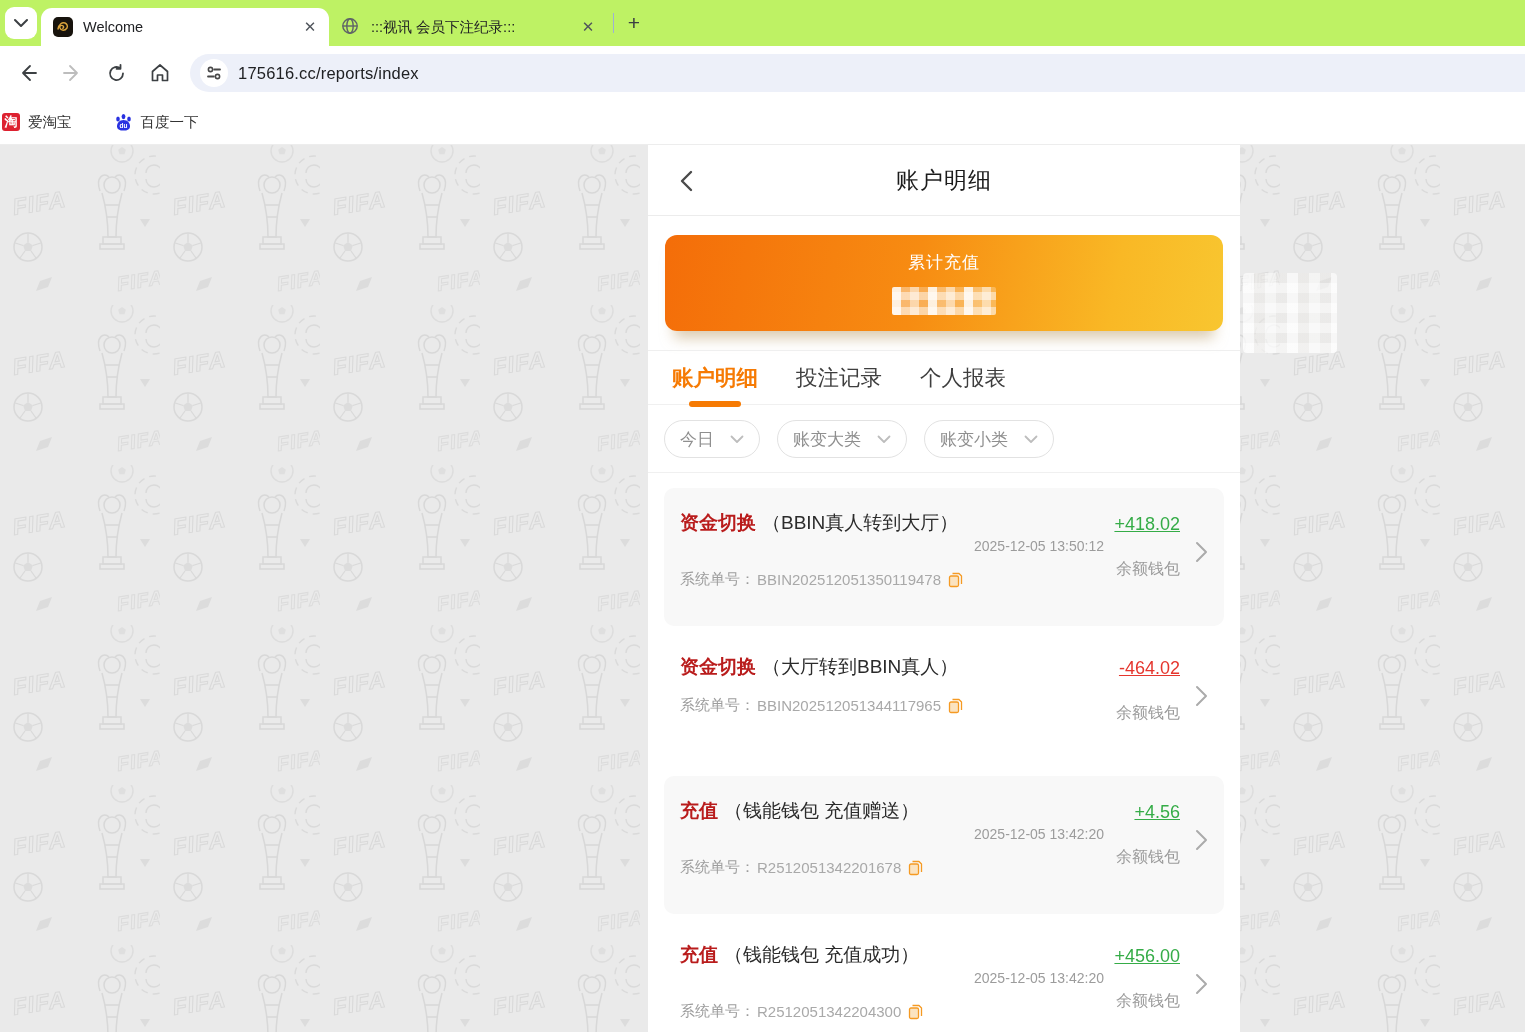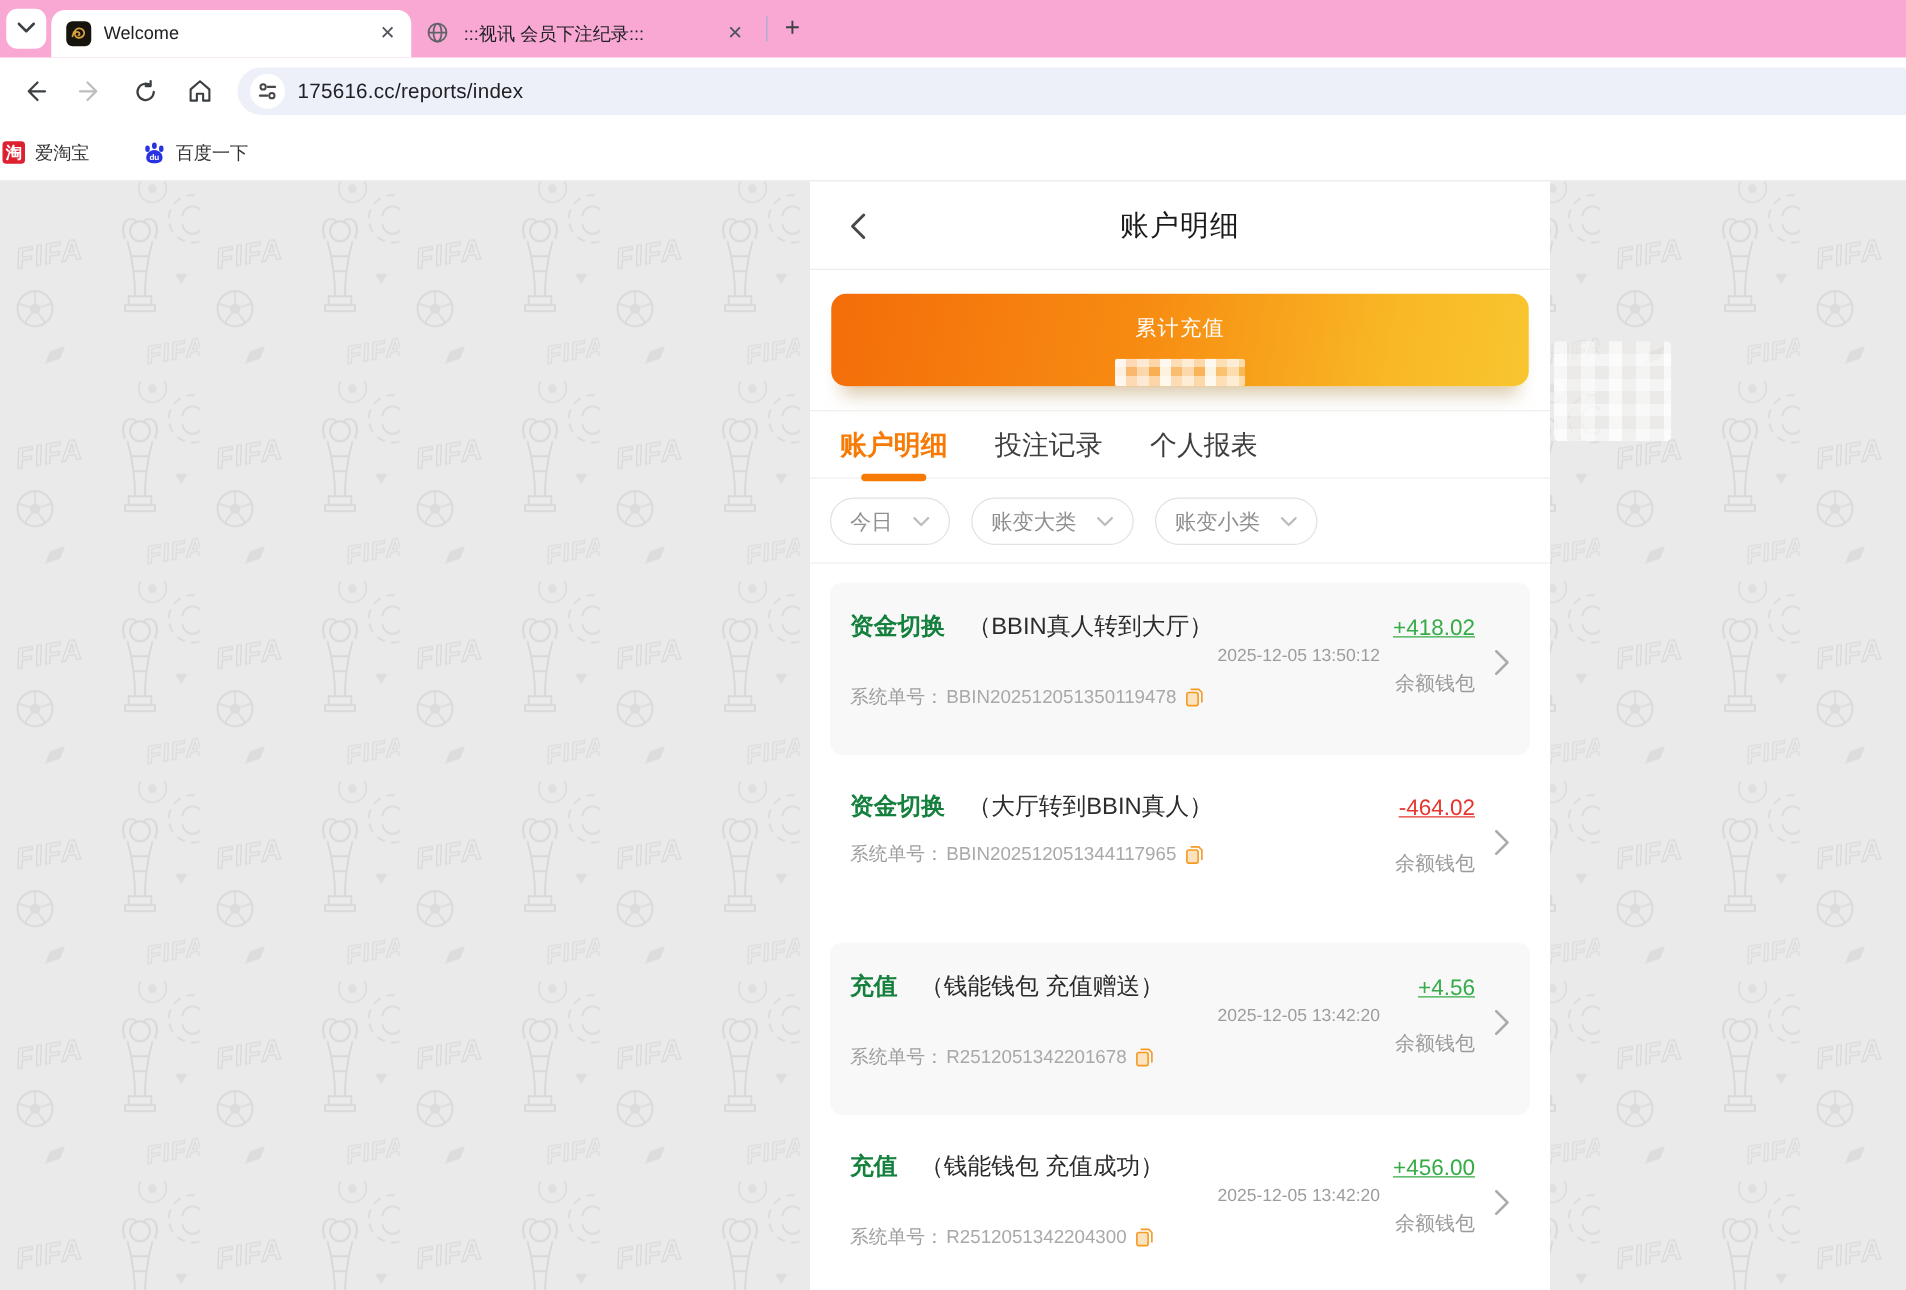--- a/index.html
+++ b/index.html
@@ -1,20 +1,20 @@
 <!DOCTYPE html>
 <html><head>
 <meta charset="utf-8">
 <style>
   * { margin:0; padding:0; box-sizing:border-box; }
   html,body { width:1525px; height:1032px; overflow:hidden; background:#fff;
     font-family:"Liberation Sans","DejaVu Sans",sans-serif; }
 
   
-  .tabstrip { height:46px; background:#f9a8d4; display:flex; align-items:flex-end; position:relative; }
+  .tabstrip { height:46px; background:#bef264; display:flex; align-items:flex-end; position:relative; }
   .tabsearch { width:32px; height:32px; background:#fff; border-radius:9px; margin:7px 4px 7px 5px;
     display:flex; align-items:center; justify-content:center; align-self:center; cursor:pointer; }
   .tab { display:flex; align-items:center; height:38px; padding:0 10px 0 12px; }
   .tab.active { background:#fff; border-radius:11px 11px 0 0; width:288px; }
   .tab.inactive { width:278px; color:#3c4043; }
   .favicon { width:20px; height:20px; border-radius:5px; margin-right:10px; flex:none; }
   .fav-dark { background:#17130d; display:flex; align-items:center; justify-content:center; }
   .tab-title { font-size:14.5px; color:#202124; flex:1; white-space:nowrap; overflow:hidden; }
   .tab-close { color:#50555c; font-size:15px; width:18px; height:18px; line-height:17px; text-align:center;
     border-radius:50%; cursor:pointer; flex:none; }
@@ -47,21 +47,21 @@
       repeating-linear-gradient(0deg, rgba(255,255,255,.5) 0 10px, rgba(236,234,230,.2) 10px 20px); }
 
   
   .panel { position:absolute; left:648px; top:0; width:592px; height:887px; background:#fff; overflow:hidden; }
 
   .p-header { height:71px; position:relative; border-bottom:1px solid #ececec; display:flex;
     align-items:center; justify-content:center; }
   .back-btn { position:absolute; left:28px; top:24px; width:24px; height:24px; cursor:pointer; }
   .p-title { font-size:23px; color:#1b1b1b; font-weight:500; letter-spacing:1px; }
 
-  .summary-card { margin:19px 17px 0 17px; height:74px; border-radius:12px; display:flex;
+  .summary-card { margin:19px 17px 0 17px; height:96px; border-radius:12px; display:flex;
     background:linear-gradient(100deg,#f46d09 0%, #f78c12 45%, #f9b825 80%, #f8c630 100%);
     box-shadow:0 16px 14px -9px rgba(190,160,110,.55); }
   .sum-col { flex:1; display:flex; flex-direction:column; align-items:center; padding-top:16px; }
   .sum-col + .sum-col { border-left:1px solid rgba(255,255,255,.55); }
   .sum-label { color:#fff; font-size:17px; letter-spacing:1px; }
   .sum-mosaic { height:28px; margin-top:13px; border-radius:2px;
     background-image:
       repeating-linear-gradient(90deg, rgba(255,255,255,.85) 0 9px, rgba(255,255,255,.30) 9px 18px, rgba(255,255,255,.6) 18px 27px, rgba(255,255,255,.18) 27px 36px),
       repeating-linear-gradient(0deg, rgba(255,255,255,.55) 0 8px, rgba(255,255,255,.12) 8px 15px); }
   .sum-col:nth-child(1) .sum-mosaic { width:104px; }
@@ -77,21 +77,21 @@
 
   .filters { display:flex; gap:17px; padding:15px 16px 14px 16px; border-bottom:1px solid #f0f0f0; }
   .pill { height:38px; border:1px solid #e2e2e2; border-radius:19px; display:flex; align-items:center;
     padding:0 15px; font-size:17px; color:#8f8f8f; gap:16px; cursor:pointer; background:#fff; }
 
   .list { padding:15px 16px 0 16px; }
   .record { position:relative; border-radius:10px; margin-bottom:6px; padding:22px 120px 18px 16px; height:138px; }
   .record.odd { background:#f8f8f8; }
   .record.even { background:#fff; }
   .r-line1 { font-size:19px; color:#2b2b2b; white-space:nowrap; }
-  .r-type { font-weight:bold; color:#15803d; margin-right:18px; }
+  .r-type { font-weight:bold; color:#b91c1c; margin-right:6px; }
   .r-time { font-size:14px; color:#9c9c9c; margin-top:2px;text-align:right; }
   .r-order { font-size:15px; color:#9d9d9d; margin-top:16px; display:flex; align-items:center; }
   .r-order .num { color:#a9a9a9; margin-left:2px; }
   .copy-icon { margin-left:7px; cursor:pointer; display:inline-flex; }
   .r-right { position:absolute; right:44px; top:26px; text-align:right; }
   .r-amount { font-size:18px; font-weight:500;text-decoration:underline; }
   .r-amount.green { color:#35ac47; }
   .r-amount.red { color:#e5362e; }
   .r-wallet { font-size:16px; color:#9b9b9b; margin-top:24px; }
   .r-chevron { position:absolute; right:16px; top:52px; cursor:pointer; }

